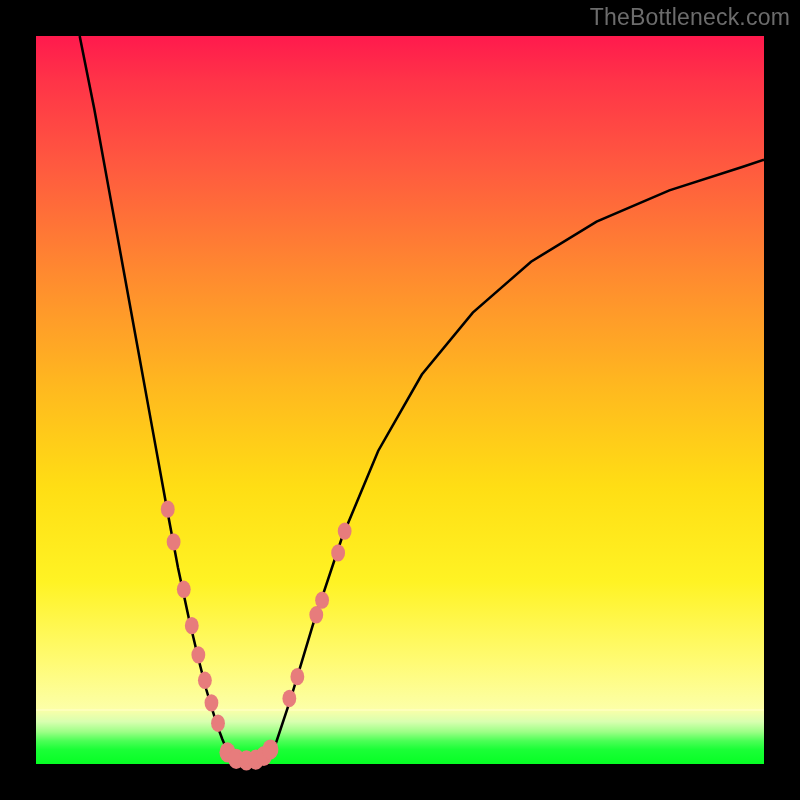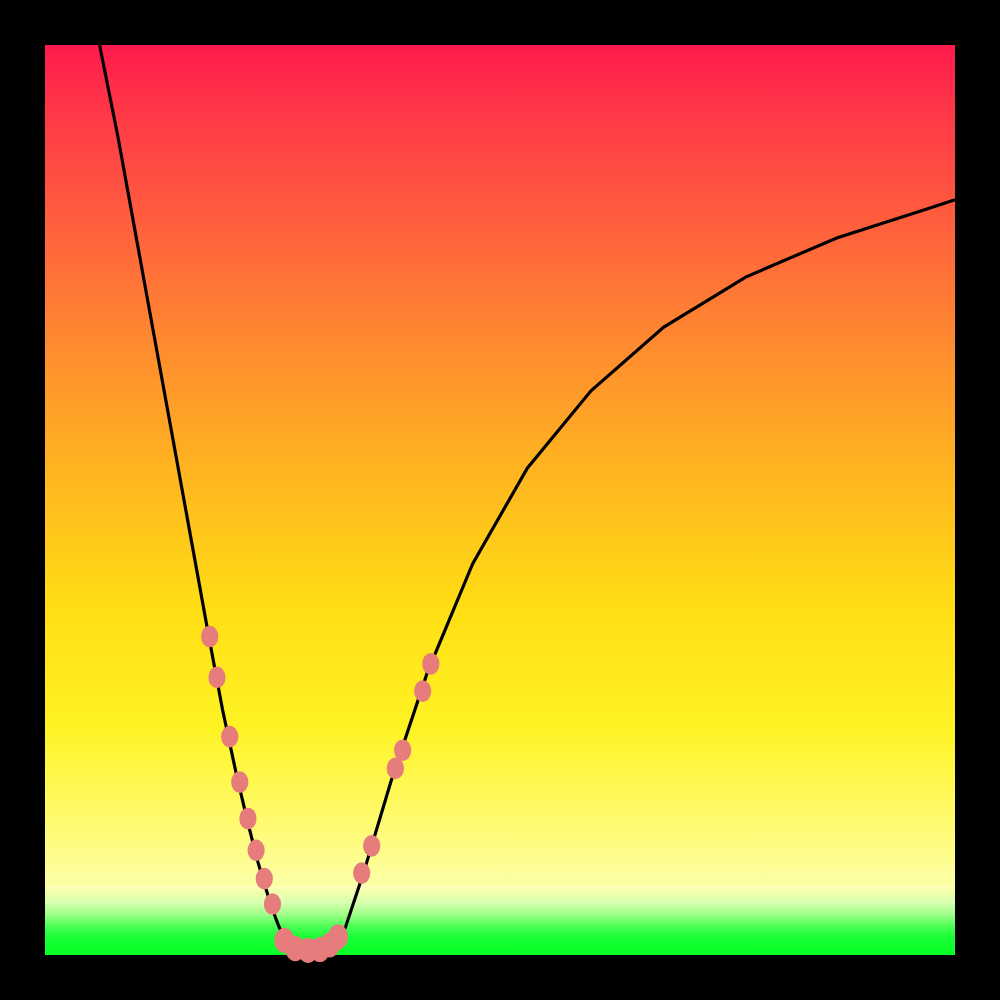--- a/index.html
+++ b/index.html
@@ -111,13 +111,14 @@
     <g id="dots-valley">
         <ellipse cx="26.30" cy="98.40" rx="1.10" ry="1.38" class="dot"></ellipse>
         <ellipse cx="27.50" cy="99.30" rx="1.10" ry="1.38" class="dot"></ellipse>
         <ellipse cx="28.90" cy="99.50" rx="1.10" ry="1.38" class="dot"></ellipse>
         <ellipse cx="30.20" cy="99.40" rx="1.10" ry="1.38" class="dot"></ellipse>
         <ellipse cx="31.30" cy="98.90" rx="1.10" ry="1.38" class="dot"></ellipse>
         <ellipse cx="32.20" cy="98.00" rx="1.10" ry="1.38" class="dot"></ellipse>
       </g>
   </svg>
 
+  <div class="watermark">TheBottleneck.com</div>
 </div>
 
 </body></html>

